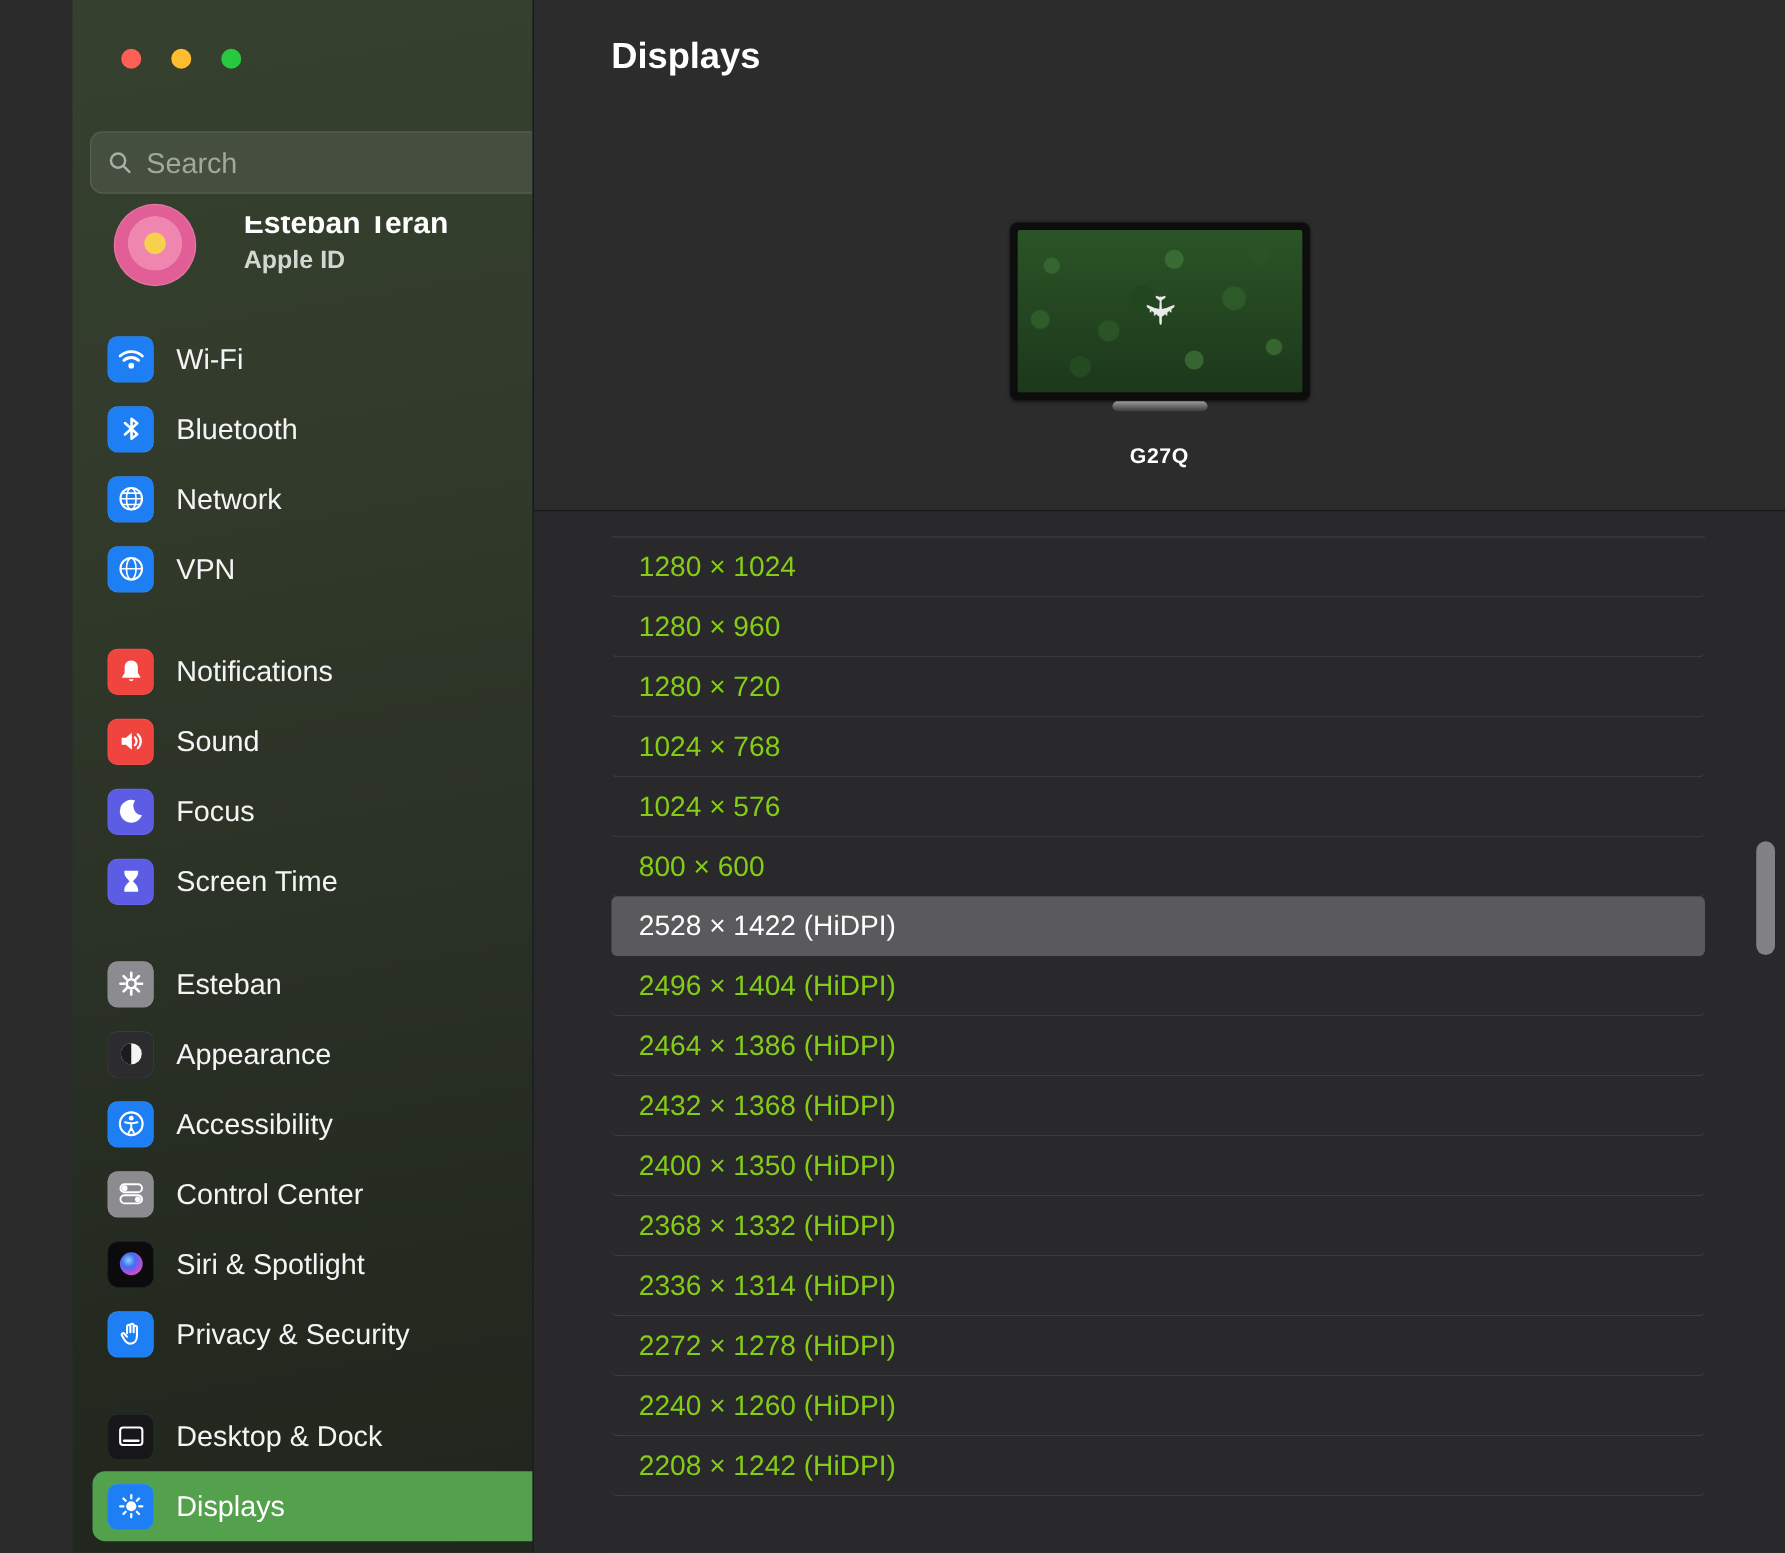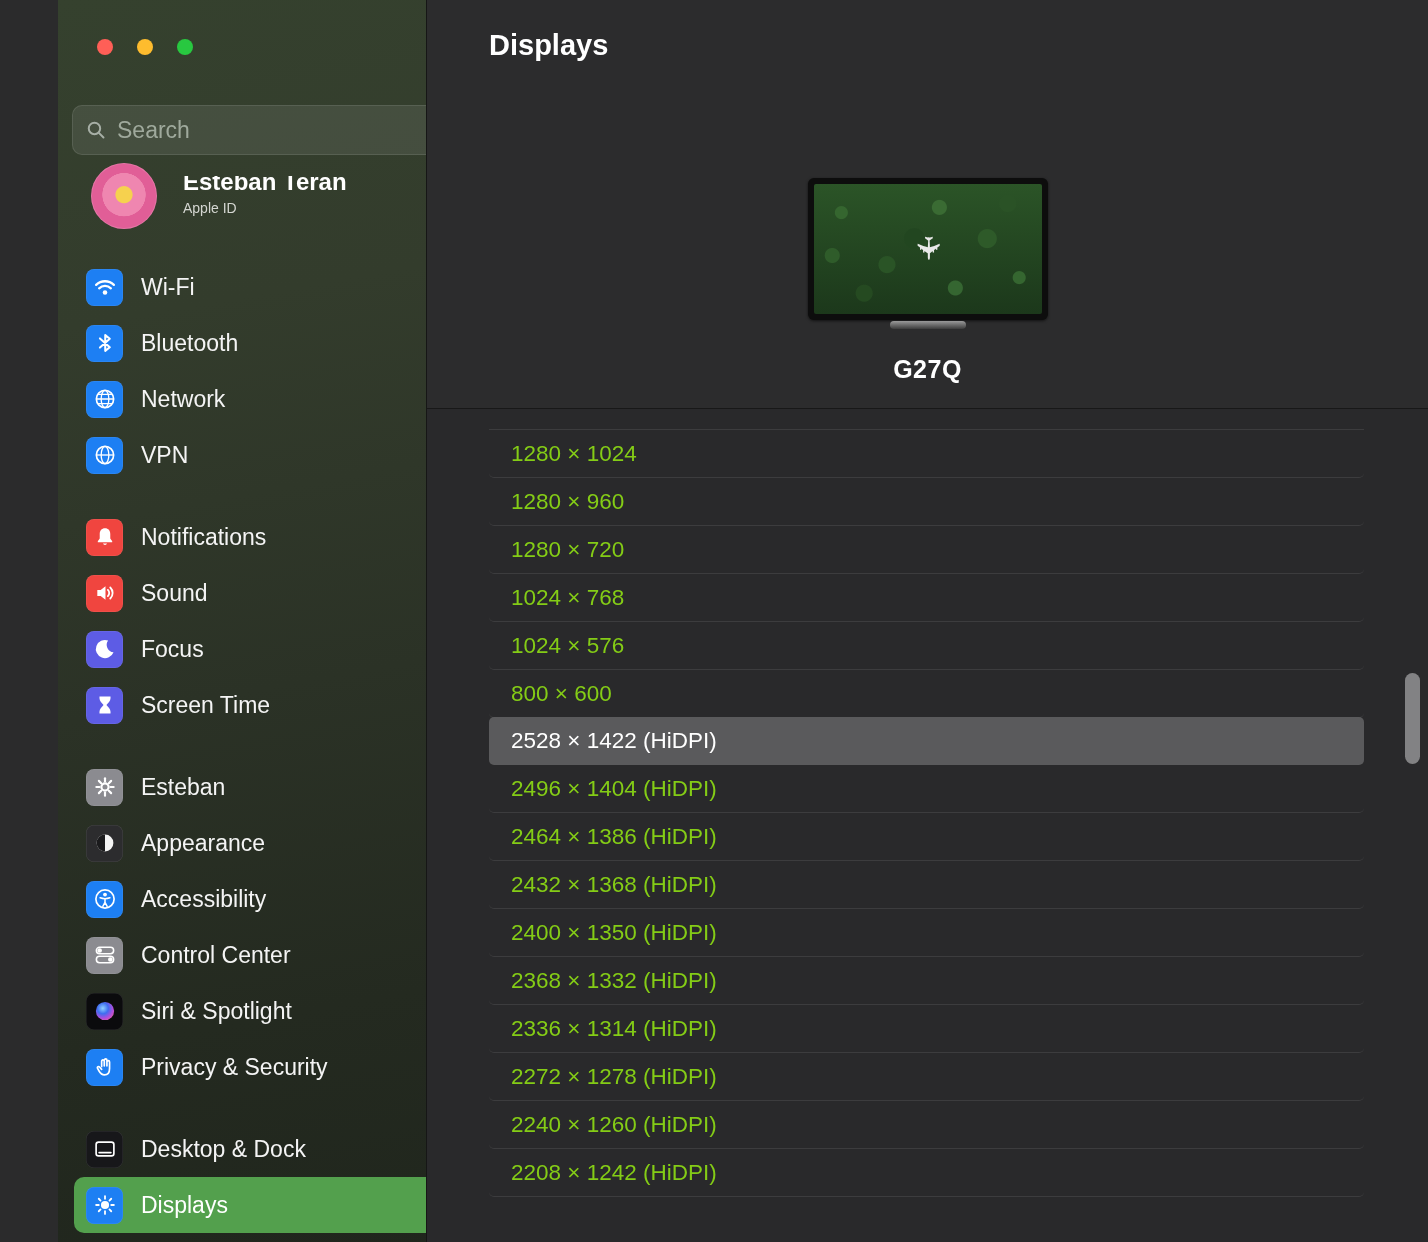--- a/index.html
+++ b/index.html
@@ -22,29 +22,29 @@
     position:absolute; top:105px; left:14px; width:393px; height:50px;
     background:rgba(255,255,255,0.085); border:1px solid rgba(255,255,255,0.10);
     border-radius:10px; display:flex; align-items:center; padding:0 12px; gap:10px;
   }
   .search input {
     background:transparent; border:none; outline:none; color:#e6e6e6;
     font-size:23px; width:100%; font-family:inherit;
   }
   .search input::placeholder { color:#9fa99c; }
 
-  .profile { position:absolute; top:163px; left:33px; display:flex; align-items:center; gap:26px; }
+  .profile { position:absolute; top:163px; left:33px; display:flex; align-items:center; gap:38px; }
   .avatar {
     width:66px; height:66px; border-radius:50%;
     background:radial-gradient(circle at 50% 48%, #f6d14e 0 17%, #ef86b0 19% 45%, #e15e97 46% 75%, #c94a84 100%);
     box-shadow:inset 0 0 0 1px rgba(255,255,255,0.15);
   }
   .pclip { height:21px; overflow:hidden; display:flex; align-items:flex-end; }
   .pname { font-size:24px; font-weight:600; color:#ffffff; line-height:30px; white-space:nowrap; }
-  .psub  { font-size:14px; color:#d4d6d1; margin-top:3px; }
+  .psub  { font-size:20px; color:#d4d6d1; margin-top:3px;font-weight:bold; }
 
   .nav { position:absolute; top:259px; left:16px; width:364px; }
   .nav-group { margin-bottom:26px; }
   .nav-item {
     display:flex; align-items:center; height:56px; padding:0 12px;
     gap:18px; border-radius:10px; cursor:default;
   }
   .nav-label { font-size:23px; color:#f4f4f4; font-weight:500; white-space:nowrap;text-align:right; }
   .nav-item.selected .nav-label { color:#fff; }
   .nav-icon {
@@ -84,21 +84,21 @@
       radial-gradient(circle at 8% 55%, #2f5c2a 0 7px, transparent 8px),
       radial-gradient(circle at 85% 15%, #2a5226 0 8px, transparent 9px),
       linear-gradient(180deg,#2b5427,#1c381b);
   }
   .plane {
     position:absolute; left:50%; top:50%; transform:translate(-50%,-52%) rotate(90deg);
     font-family:"DejaVu Sans",sans-serif; font-size:32px; color:#e9e9e9;
   }
   .stand { width:76px; height:8px; margin-top:1px; border-radius:4px/50%;
     background:linear-gradient(#9a9a9a,#3c3c3c); }
-  .mlabel { margin-top:26px; font-size:25px; font-weight:700; color:#fff; letter-spacing:0.5px; }
+  .mlabel { margin-top:26px; font-size:17px; font-weight:700; color:#fff; letter-spacing:0.5px; }
 
   .list-region {
     position:absolute; top:408px; left:0; right:0; bottom:0;
     background:#29292b; border-top:1px solid #181818; overflow:hidden;
   }
   .res-list { margin:0 64px 0 62px; }
   .res-row {
     height:48px; display:flex; align-items:center; padding-left:22px;
     font-size:22.5px; color:#84cc16; border-bottom:1px solid rgba(255,255,255,0.09);
     border-radius:5px;

